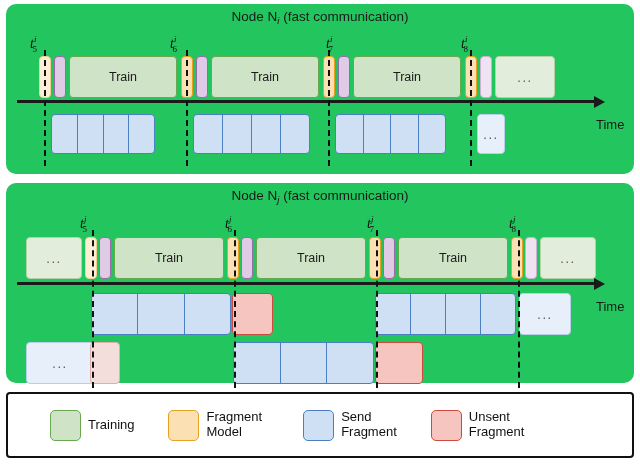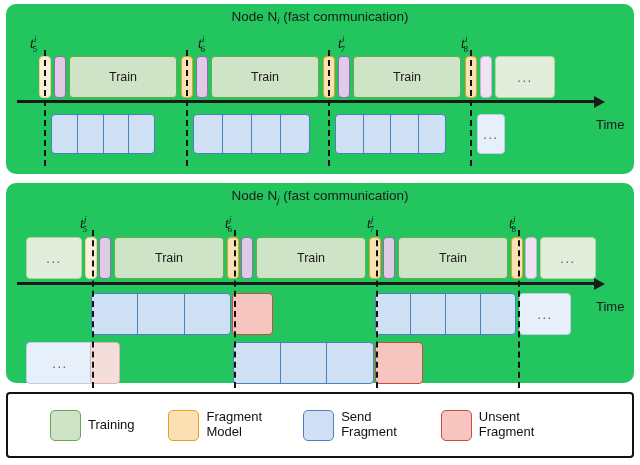--- a/index.html
+++ b/index.html
@@ -153,24 +153,24 @@
 
   <div class="panel" id="panel-fast">
 
     <div class="panel-title">
       <span>Node N</span><i style="font-size:9.5px;position:relative;top:3px;">i</i><span> (fast communication)</span>
     </div>
 
     <div class="tlabel" style="left:24px; top:32px;">
       <span class="base">t</span><span class="sup">i</span><span class="sub">5</span>
     </div>
-    <div class="tlabel" style="left:192px; top:32px;">
+    <div class="tlabel" style="left:164px; top:32px;">
       <span class="base">t</span><span class="sup">i</span><span class="sub">6</span>
     </div>
-    <div class="tlabel" style="left:332px; top:32px;">
+    <div class="tlabel" style="left:320px; top:32px;">
       <span class="base">t</span><span class="sup">i</span><span class="sub">7</span>
     </div>
     <div class="tlabel" style="left:455px; top:32px;">
       <span class="base">t</span><span class="sup">i</span><span class="sub">8</span>
     </div>
 
     <div class="blk ghost frag" style="left:33px;  top:52px; width:12px; height:42px;"></div>
     <div class="blk agg" style="left:48px;  top:52px; width:12px; height:42px;"></div>
     <div class="blk train" style="left:63px;  top:52px; width:108px;height:42px;">Train</div>
 
@@ -295,20 +295,20 @@
     <div class="legend-item" style="margin-left:34px;">
       <div class="legend-swatch" style="background:#fbe0b4;border-color:#e8a021;"></div>
       <div class="legend-label">Fragment
 Model</div>
     </div>
     <div class="legend-item" style="margin-left:41px;">
       <div class="legend-swatch" style="background:#cfe0f5;border-color:#4a7fc1;"></div>
       <div class="legend-label">Send
 Fragment</div>
     </div>
-    <div class="legend-item" style="margin-left:44px;">
+    <div class="legend-item" style="margin-left:34px;">
       <div class="legend-swatch" style="background:#f6c5c0;border-color:#cc4b3c;"></div>
       <div class="legend-label">Unsent
 Fragment</div>
     </div>
   </div>
 
 </div>
 
 </body></html>

